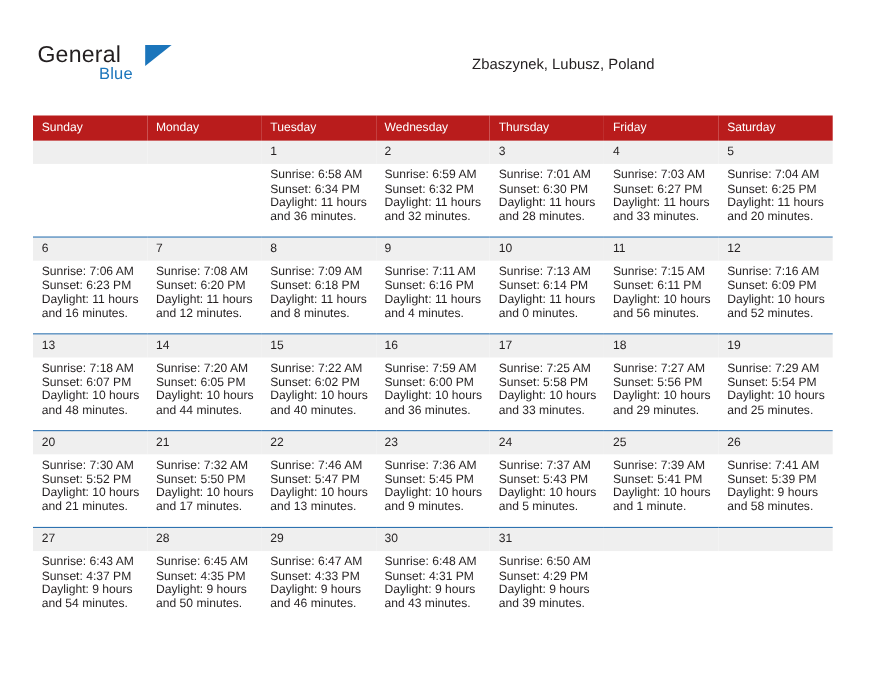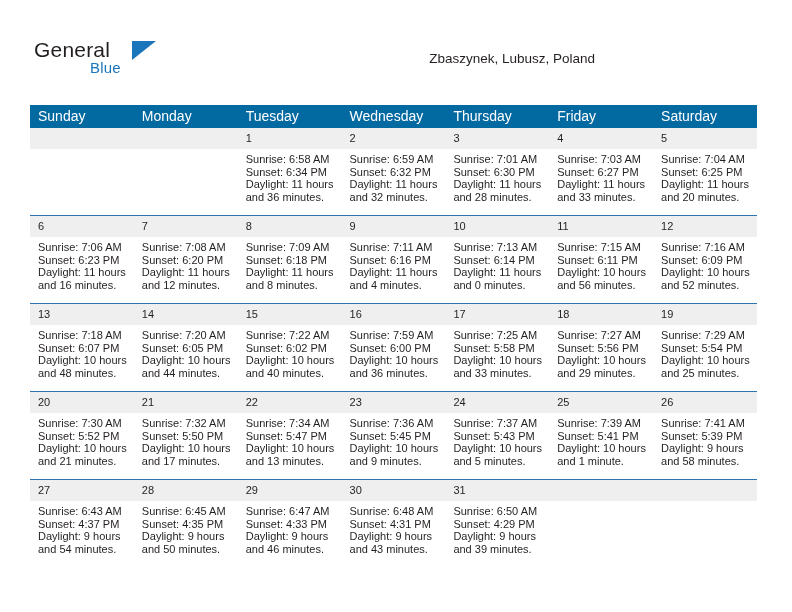--- a/index.html
+++ b/index.html
@@ -88,23 +88,23 @@
   
   .cal {
     position: absolute;
     left: 30px;
     top: 105px;
     width: 727px;
     border-collapse: collapse;
     table-layout: fixed;
   }
   .cal th {
-    background: #0369a1;
+    background: #b91c1c;
     color: #ffffff;
-    font-size: 14px;
+    font-size: 11px;
     font-weight: normal;
     text-align: left;
     padding: 5px 0 5px 8px;
     height: 11px;
     line-height: 13px;
     border: none;
   }
   .cal td {
     vertical-align: top;
     padding: 0;
@@ -382,21 +382,21 @@
             <div class="details">
               <div>Sunrise: 7:32 AM</div>
               <div>Sunset: 5:50 PM</div>
               <div>Daylight: 10 hours</div>
               <div>and 17 minutes.</div>
             </div>
           </td>
           <td class="day-cell">
             <div class="daynum">22</div>
             <div class="details">
-              <div>Sunrise: 7:34 AM</div>
+              <div>Sunrise: 7:46 AM</div>
               <div>Sunset: 5:47 PM</div>
               <div>Daylight: 10 hours</div>
               <div>and 13 minutes.</div>
             </div>
           </td>
           <td class="day-cell">
             <div class="daynum">23</div>
             <div class="details">
               <div>Sunrise: 7:36 AM</div>
               <div>Sunset: 5:45 PM</div>

